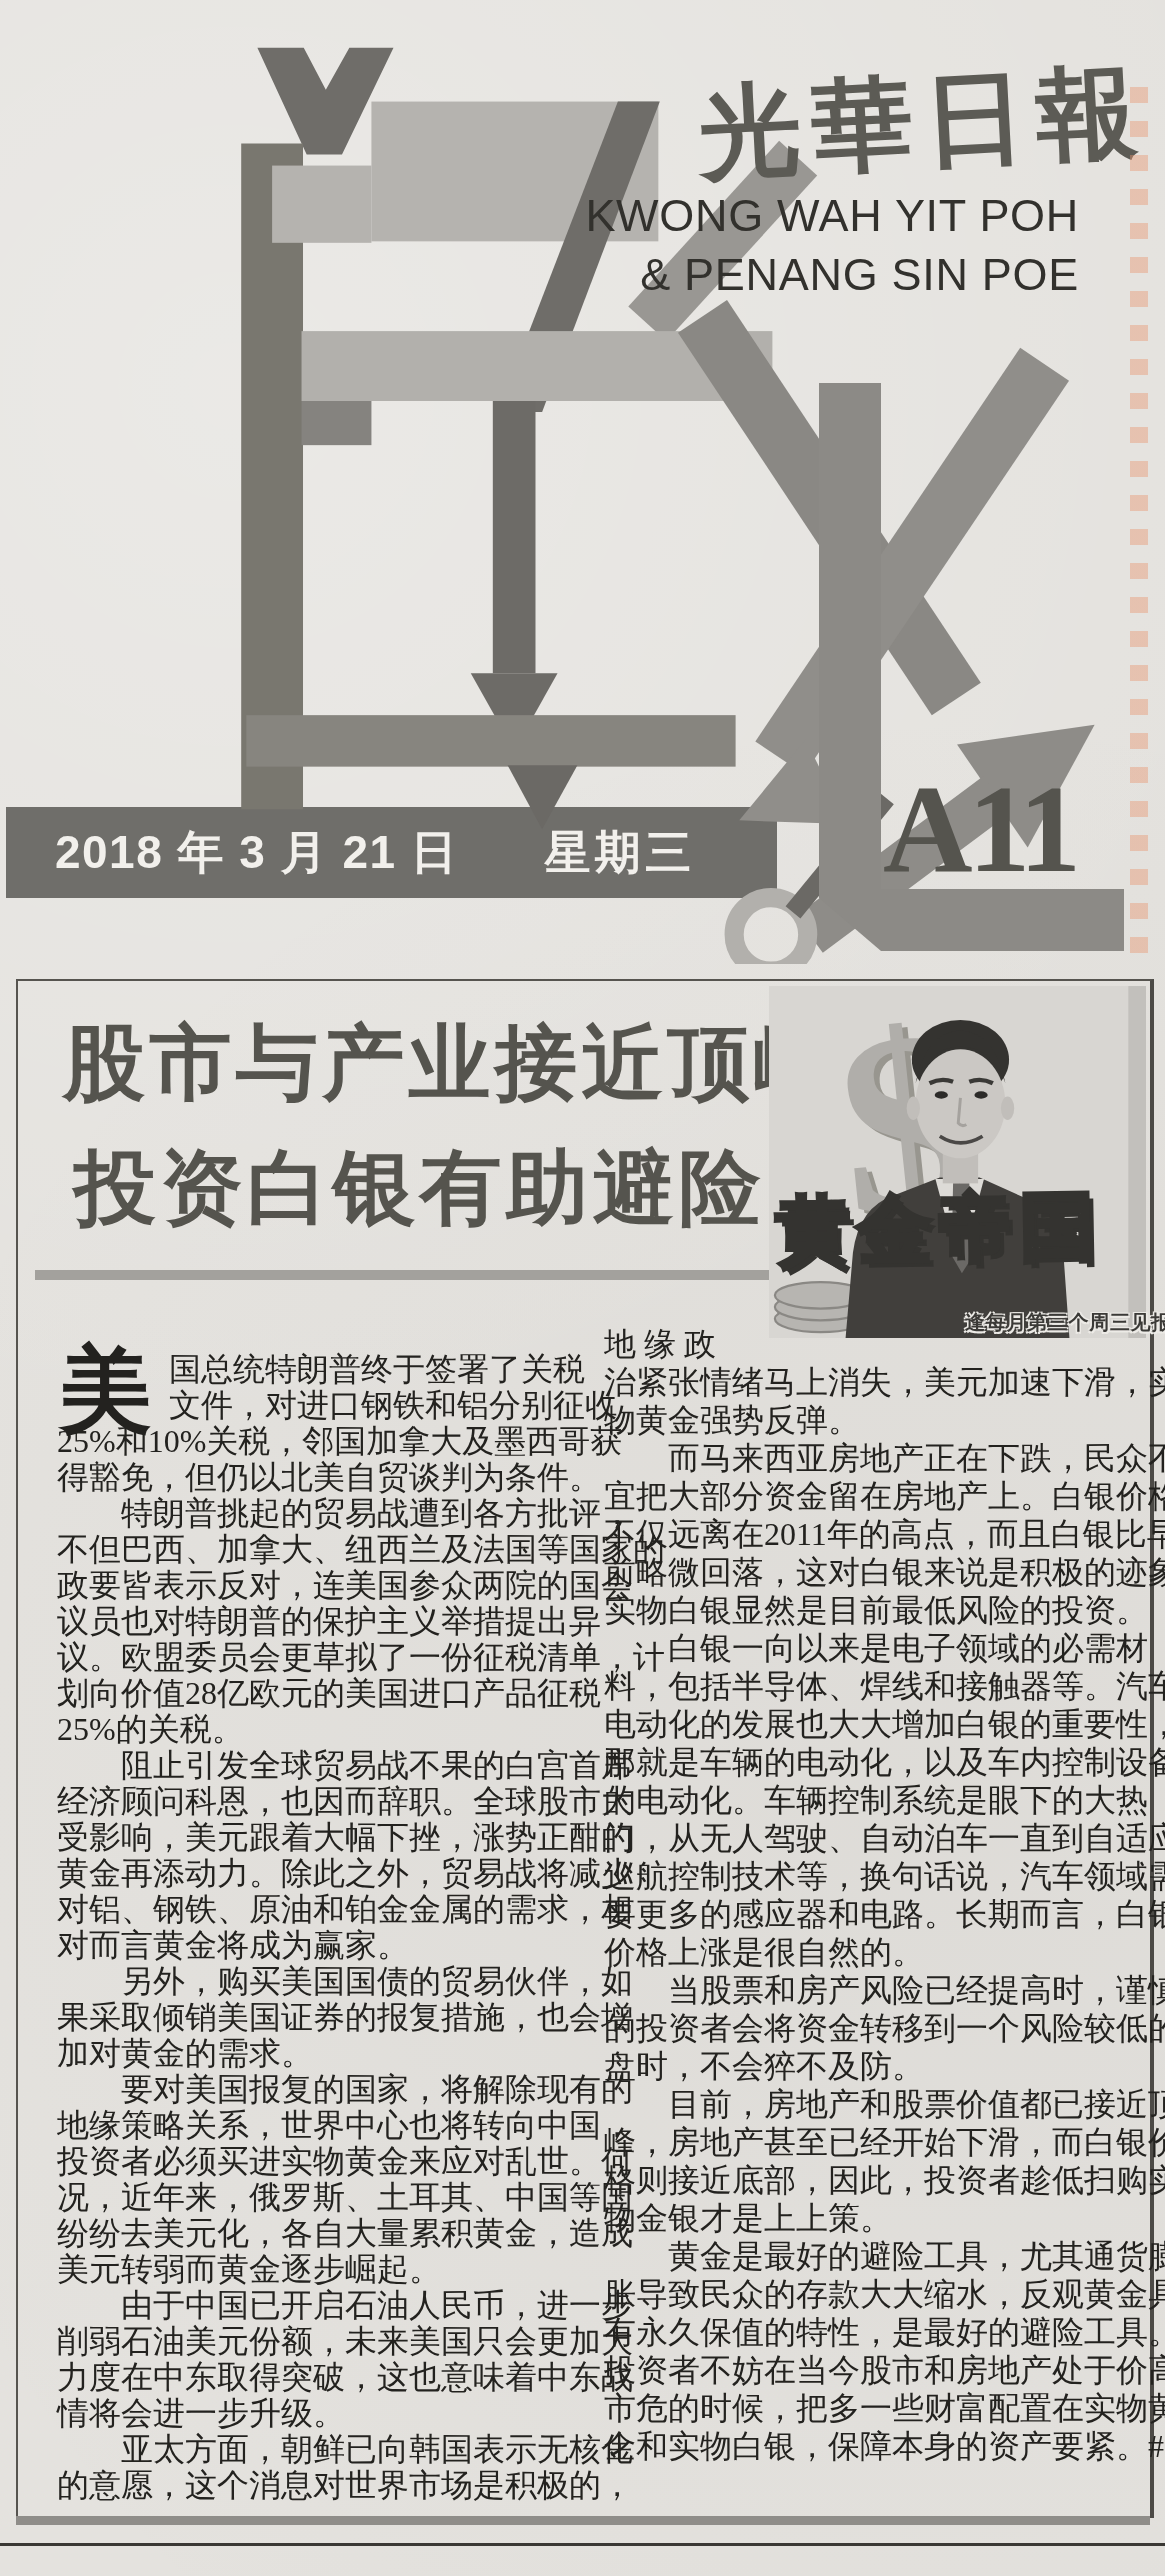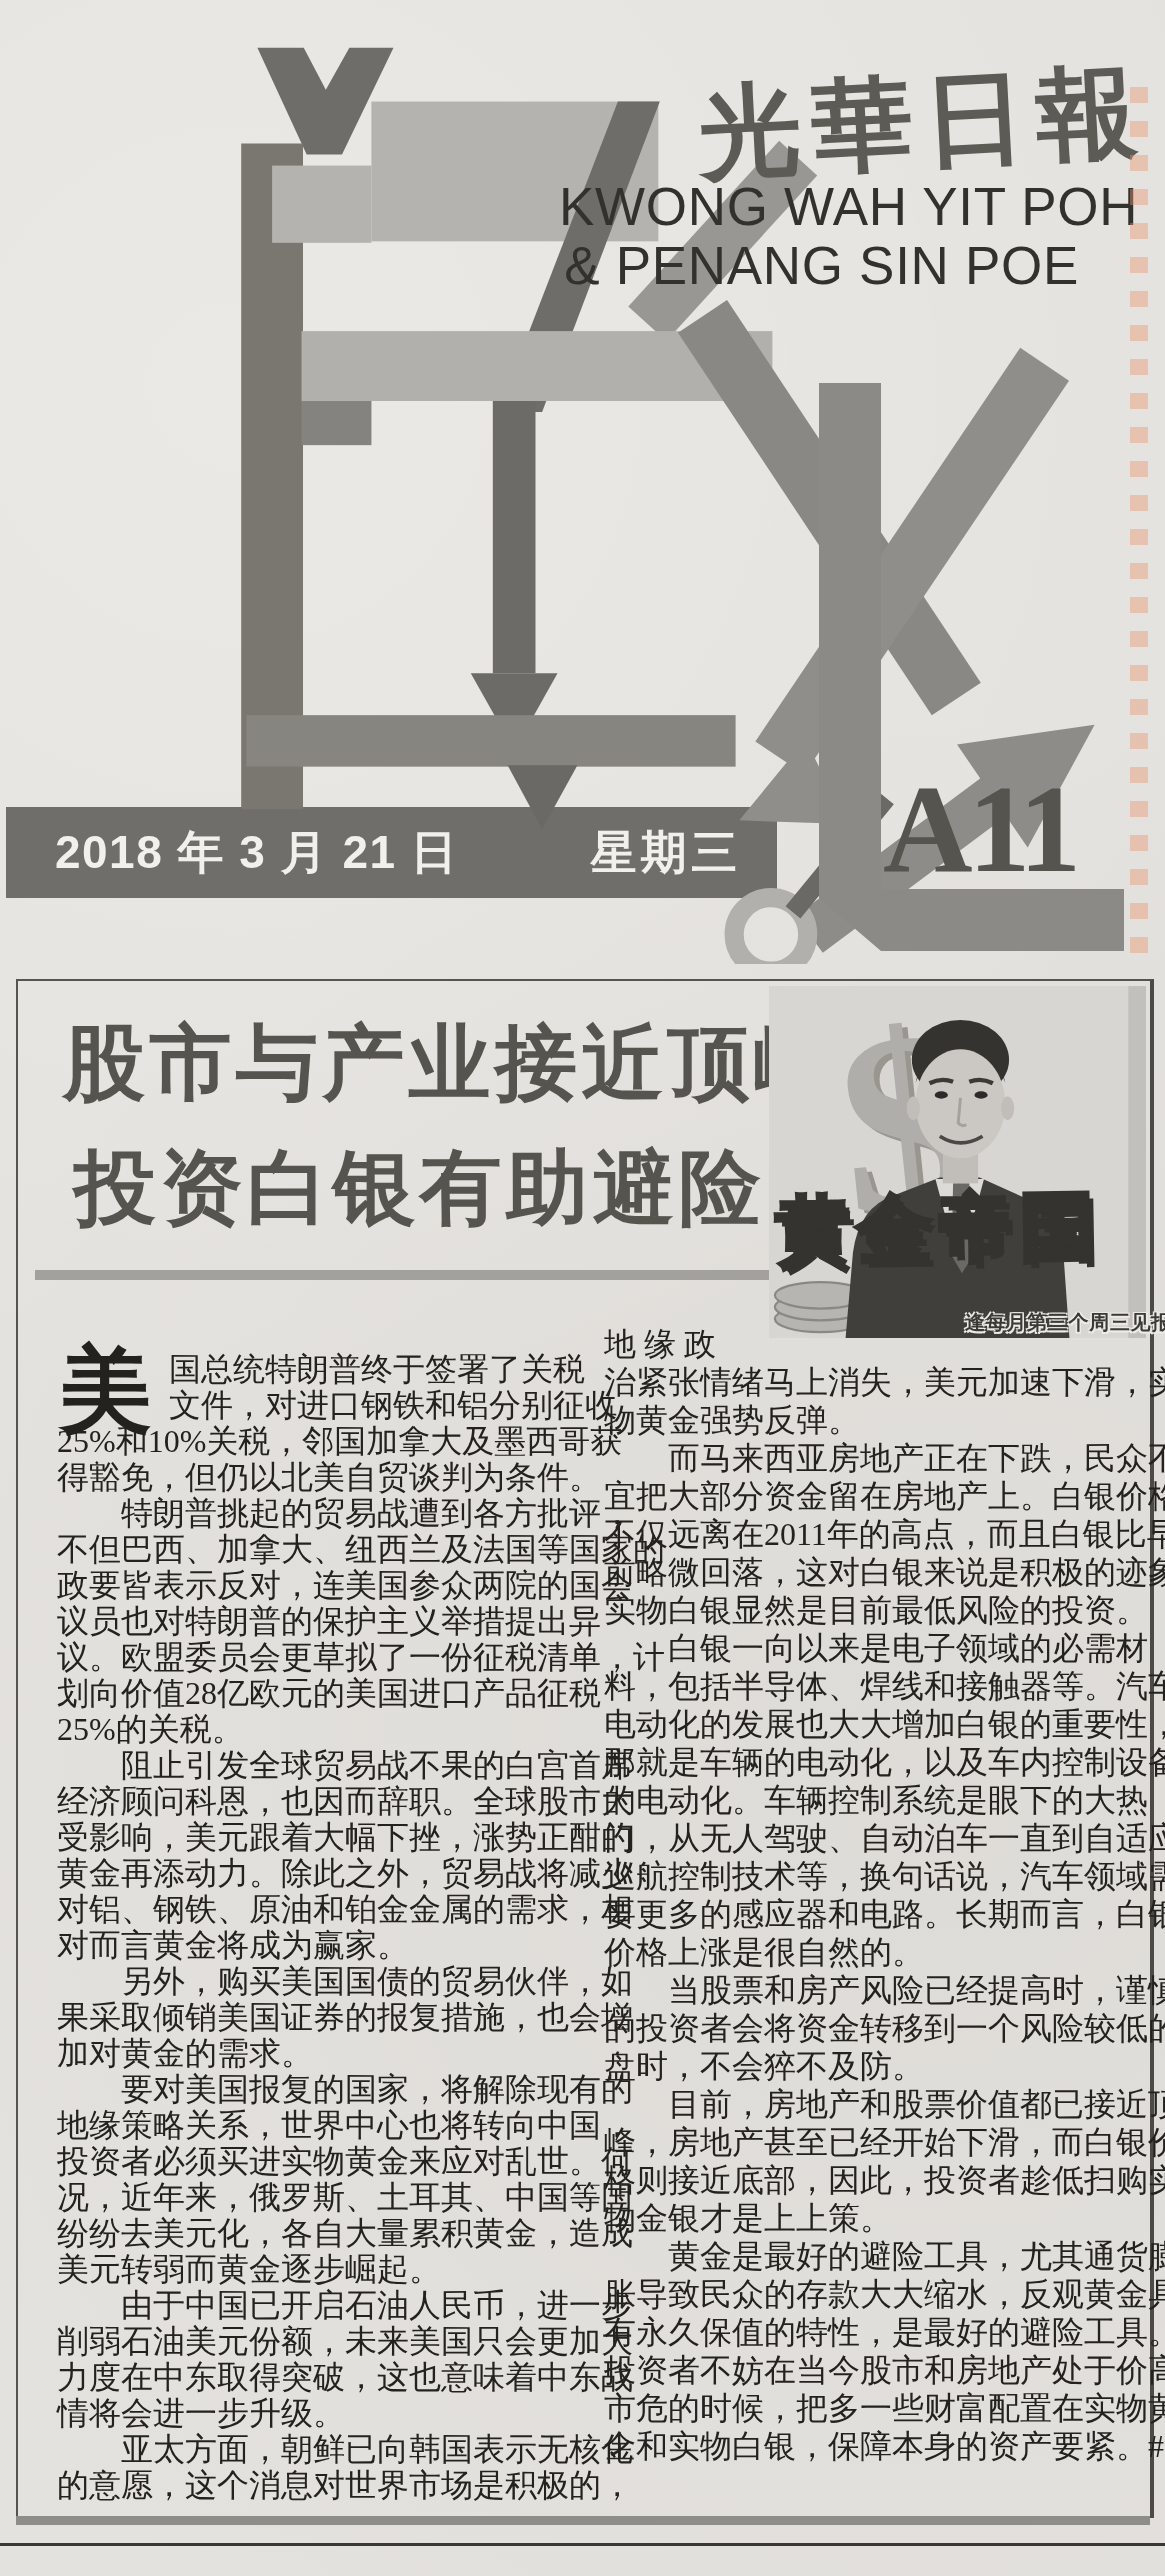--- a/index.html
+++ b/index.html
@@ -20,38 +20,37 @@
   
   #logo-svg{left:239px;top:44px;z-index:2;}
   #brand-cn{
     left:699px;top:53px;width:339px;
     font-family:"DejaVu Serif", serif;
     font-size:102px;line-height:1.4;letter-spacing:10.3px;
     color:#5c5b55;transform:rotate(-3deg);
     font-weight:bold;white-space:nowrap;z-index:3;
   }
   #brand-en{
-    left:559px;top:177px;width:520px;text-align:right;
+    left:559px;top:186px;width:520px;text-align:right;
     font-family:"Liberation Sans", sans-serif;
-    font-size:53px;line-height:59px;letter-spacing:0.7px;
+    font-size:45px;line-height:59px;letter-spacing:0.7px;
     color:#32312d;z-index:3;white-space:nowrap;
   }
   #scan-strip{
     left:1130px;top:87px;width:17.7px;height:880px;z-index:4;
     background:repeating-linear-gradient(180deg,
       rgba(232,148,110,.42) 0 16px, rgba(0,0,0,0) 16px 34px);
   }
   #date-bar{
     left:5.9px;top:807px;width:771px;height:91px;
     background:#6f6e6a;z-index:1;
     display:flex;align-items:center;
     font-family:"Liberation Sans", sans-serif;
     font-weight:bold;font-size:46px;color:#f2f0ec;
     white-space:nowrap;
-    gap:46px;
   }
   #date-text{margin-left:49px;letter-spacing:1.5px;}
   #weekday-text{margin-left:86px;letter-spacing:4.4px;}
   #logo-col-bar{left:819px;top:383px;width:62px;height:515px;background:#8c8a86;z-index:2;}
   #logo-col-bevel{left:819px;top:898px;width:62px;height:53px;background:#8c8a86;
     clip-path:polygon(0 0,100% 0,100% 100%);z-index:2;}
   #page-number-block{left:881px;top:889px;width:243px;height:62px;background:#8c8a86;z-index:2;}
   #page-number{
     left:883px;top:771px;z-index:3;
     font-family:"Liberation Serif", serif;font-weight:bold;

